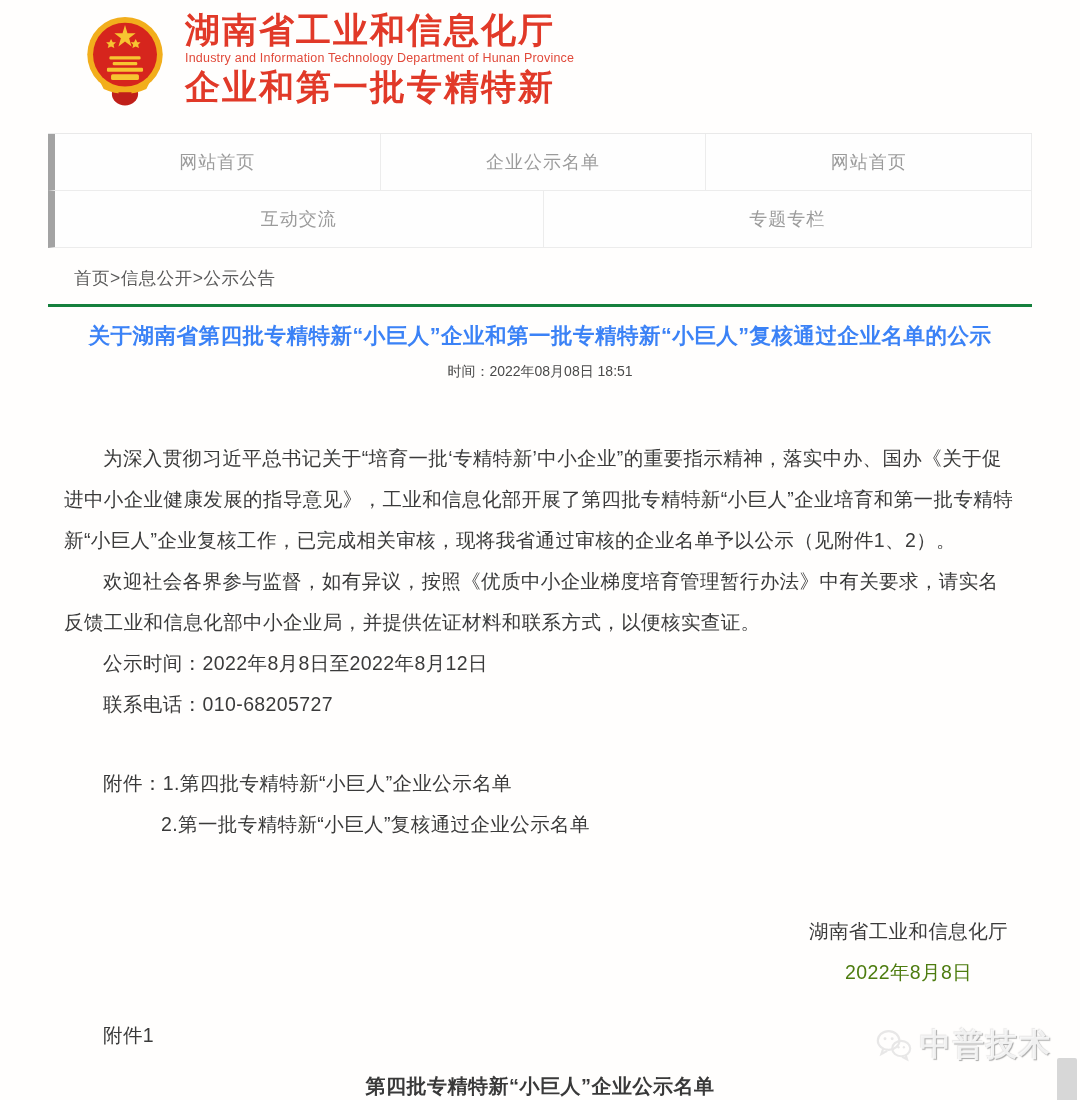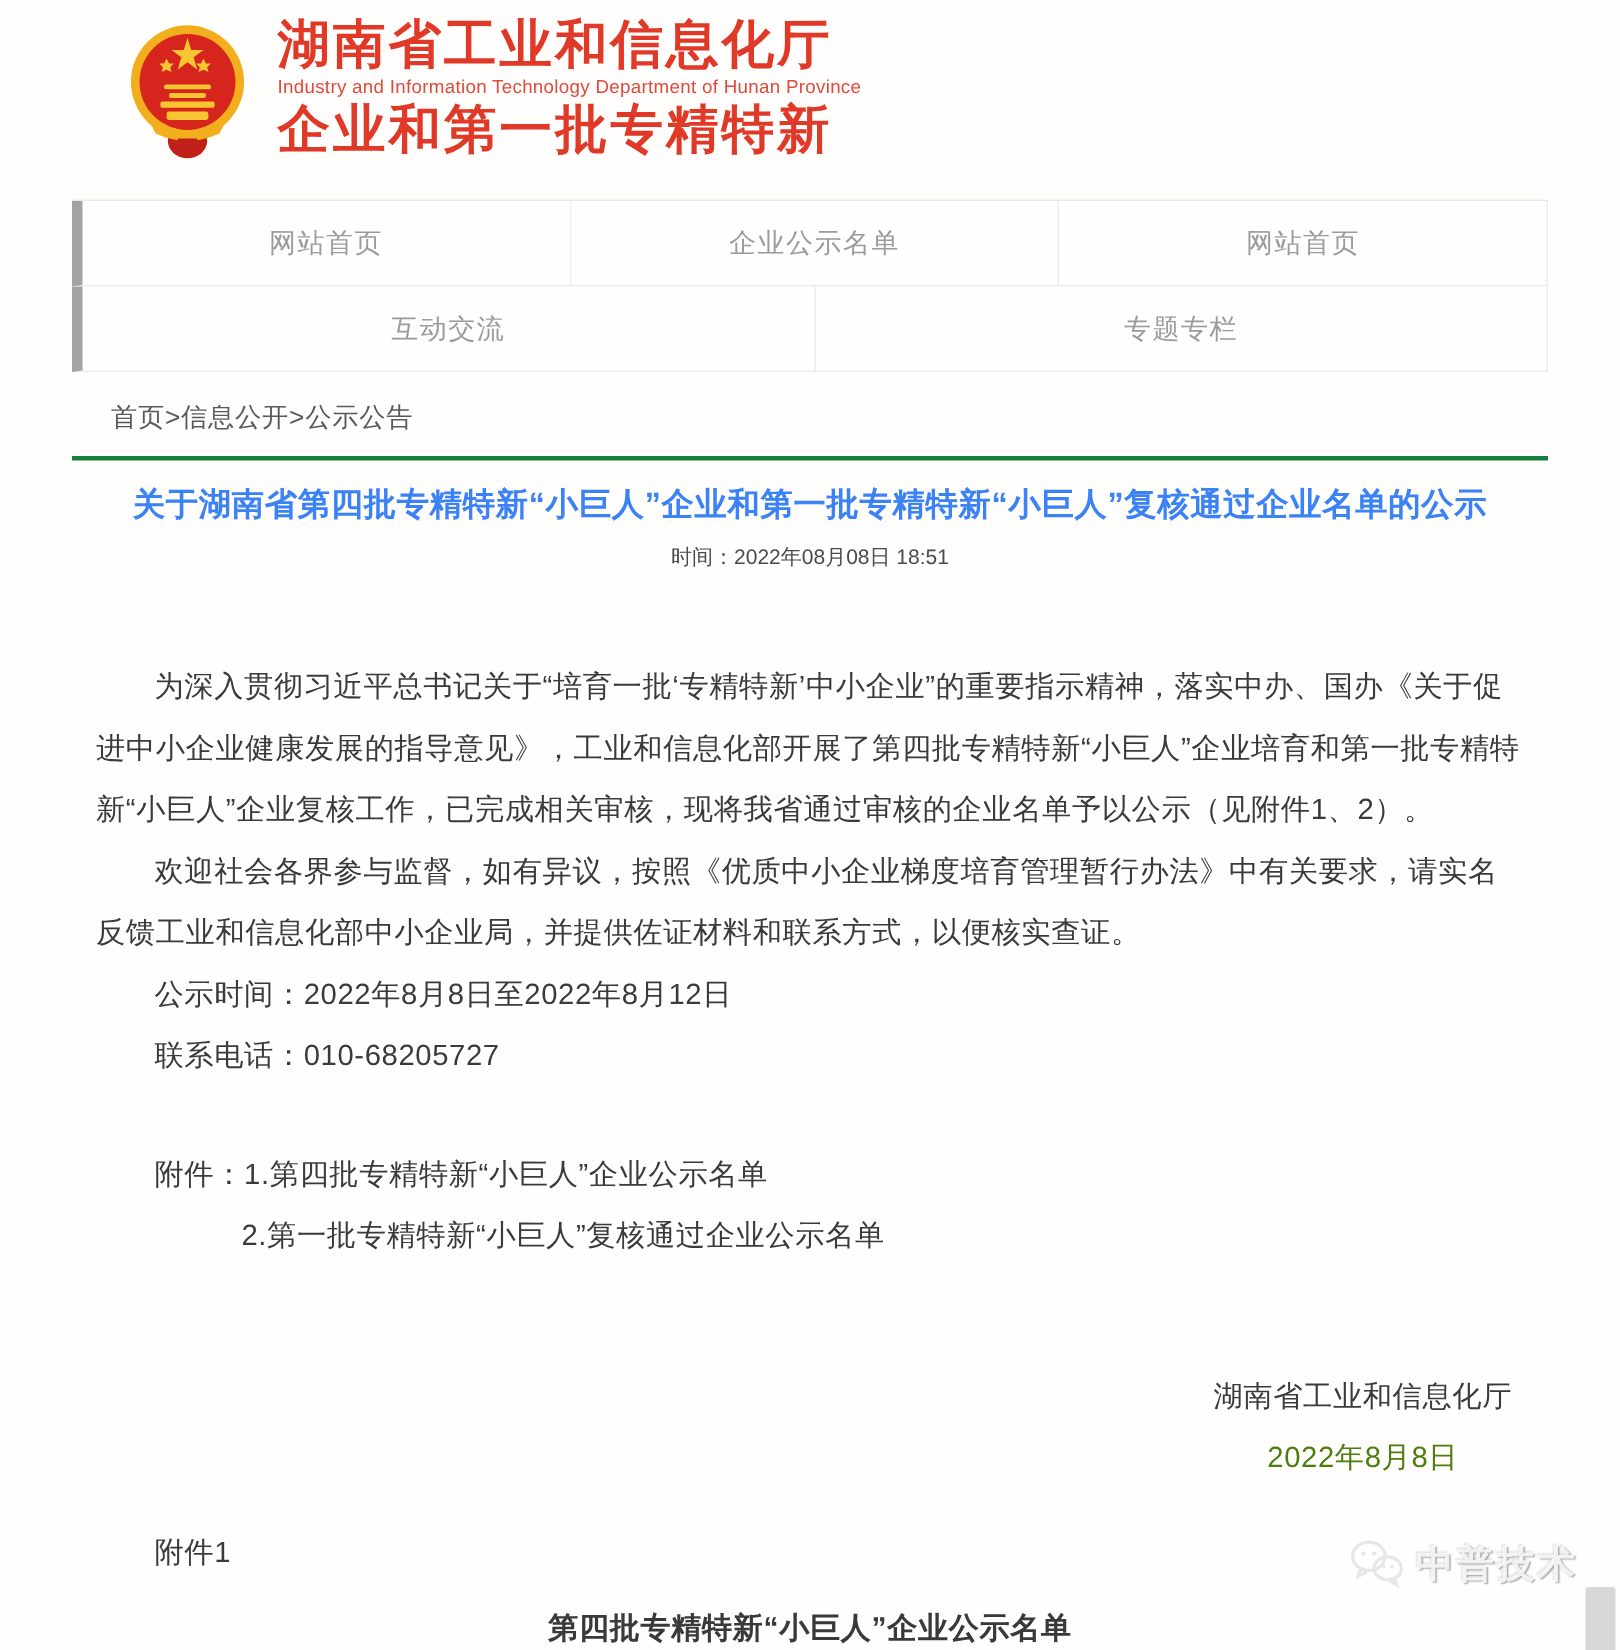--- a/index.html
+++ b/index.html
@@ -78,21 +78,21 @@
     margin-top: 10px; text-align: center;
     font-size: 20px; font-weight: bold; color: #393939; letter-spacing: 0.5px;
   }
 
   
   .watermark {
     position: absolute; right: 28px; top: 1024px; z-index: 5;
     display: flex; align-items: center; gap: 6px; pointer-events: none;
   }
   .wm-text {
-    font-size: 25px; font-weight: bold; letter-spacing: 2px;
+    font-size: 31px; font-weight: bold; letter-spacing: 2px;
     color: rgba(250, 250, 250, 0.88);
     text-shadow: 1px 1px 1px rgba(140,140,140,0.75), -1px -1px 1px rgba(200,200,200,0.4);
   }
   .wm-icon { width: 40px; height: 36px; opacity: 0.85; }
 
   
   .scroll-nub {
     position: absolute; right: 3px; bottom: 0; width: 20px; height: 42px;
     background: #d7d7d7; border-radius: 2px 2px 0 0;
   }

